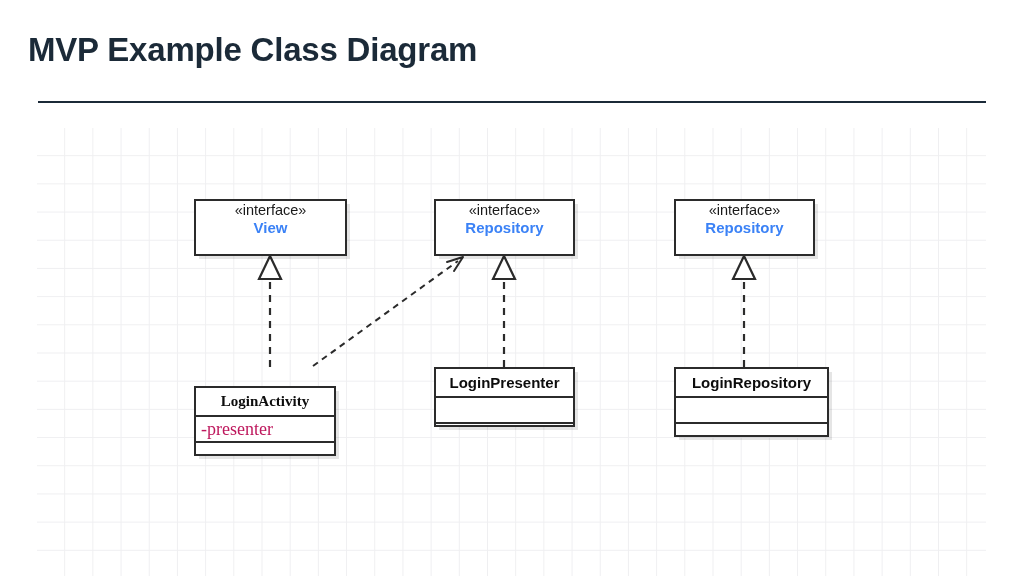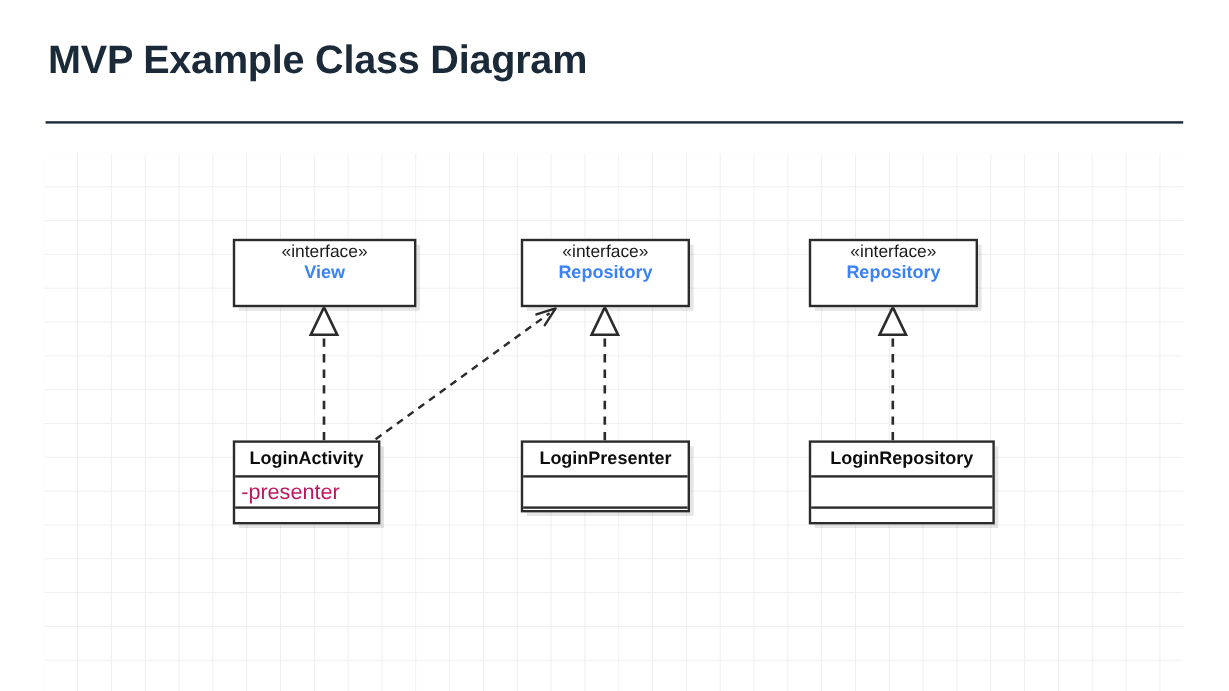--- a/index.html
+++ b/index.html
@@ -12,21 +12,21 @@
     height: 576px;
     position: relative;
     overflow: hidden;
     font-family: "Liberation Sans", sans-serif;
     -webkit-font-smoothing: antialiased;
   }
 
   
   #slide-title {
     position: absolute;
-    left: 40px;
+    left: 28px;
     top: 31px;
     font-size: 33px;
     font-weight: bold;
     color: #1b2a38;
     letter-spacing: -0.2px;
     white-space: nowrap;
   }
   #title-rule {
     position: absolute;
     left: 38px;
@@ -115,21 +115,21 @@
   .class-ops-compartment {
     box-sizing: border-box;
     flex: 1 1 auto;
   }
 
   
   #iface-view        { left: 194px; top: 199px; width: 153px; height: 57px; }
   #iface-presenter   { left: 434px; top: 199px; width: 141px; height: 57px; }
   #iface-repository  { left: 674px; top: 199px; width: 141px; height: 57px; }
 
-  #class-loginactivity   { left: 194px; top: 367px; width: 123px; height: 70px; }
+  #class-loginactivity   { left: 194px; top: 386px; width: 142px; height: 70px; font-family: Liberation Serif, serif; }
   #class-loginpresenter  { left: 434px; top: 367px; width: 141px; height: 60px; }
   #class-loginrepository { left: 674px; top: 367px; width: 155px; height: 70px; }
 </style>
 </head>
 <body>
 
 <div id="slide-title">MVP Example Class Diagram</div>
 <div id="title-rule"></div>
 
 <div id="diagram-canvas"></div>

